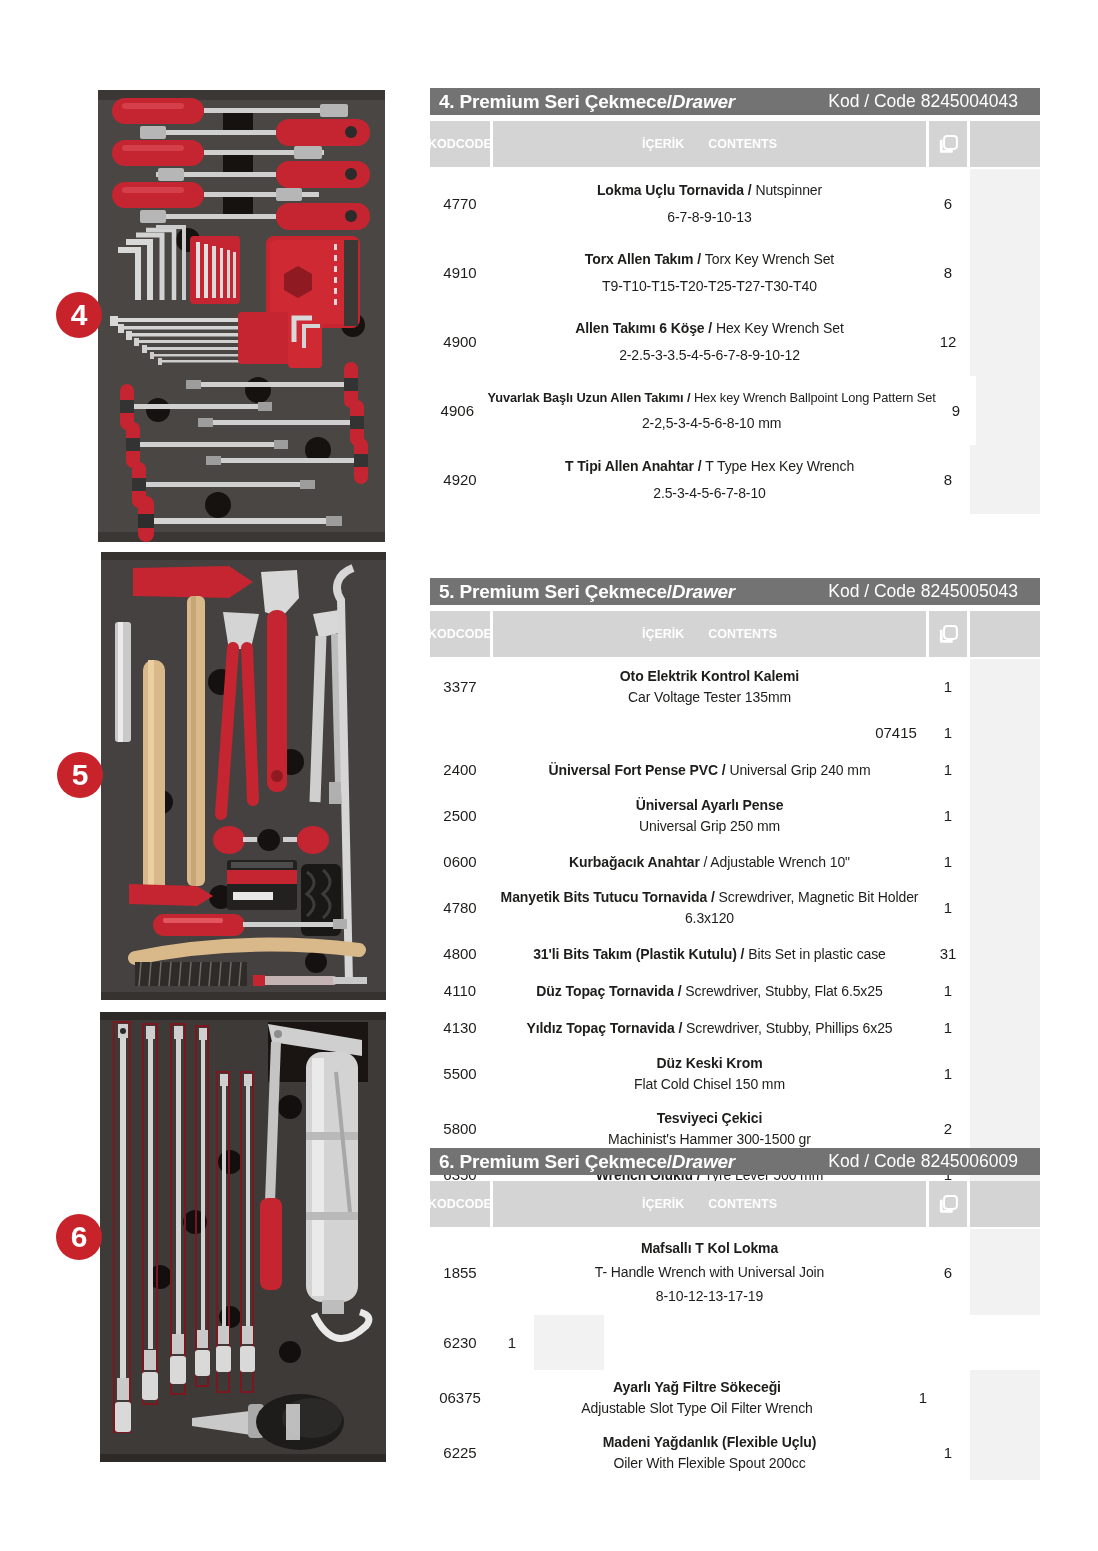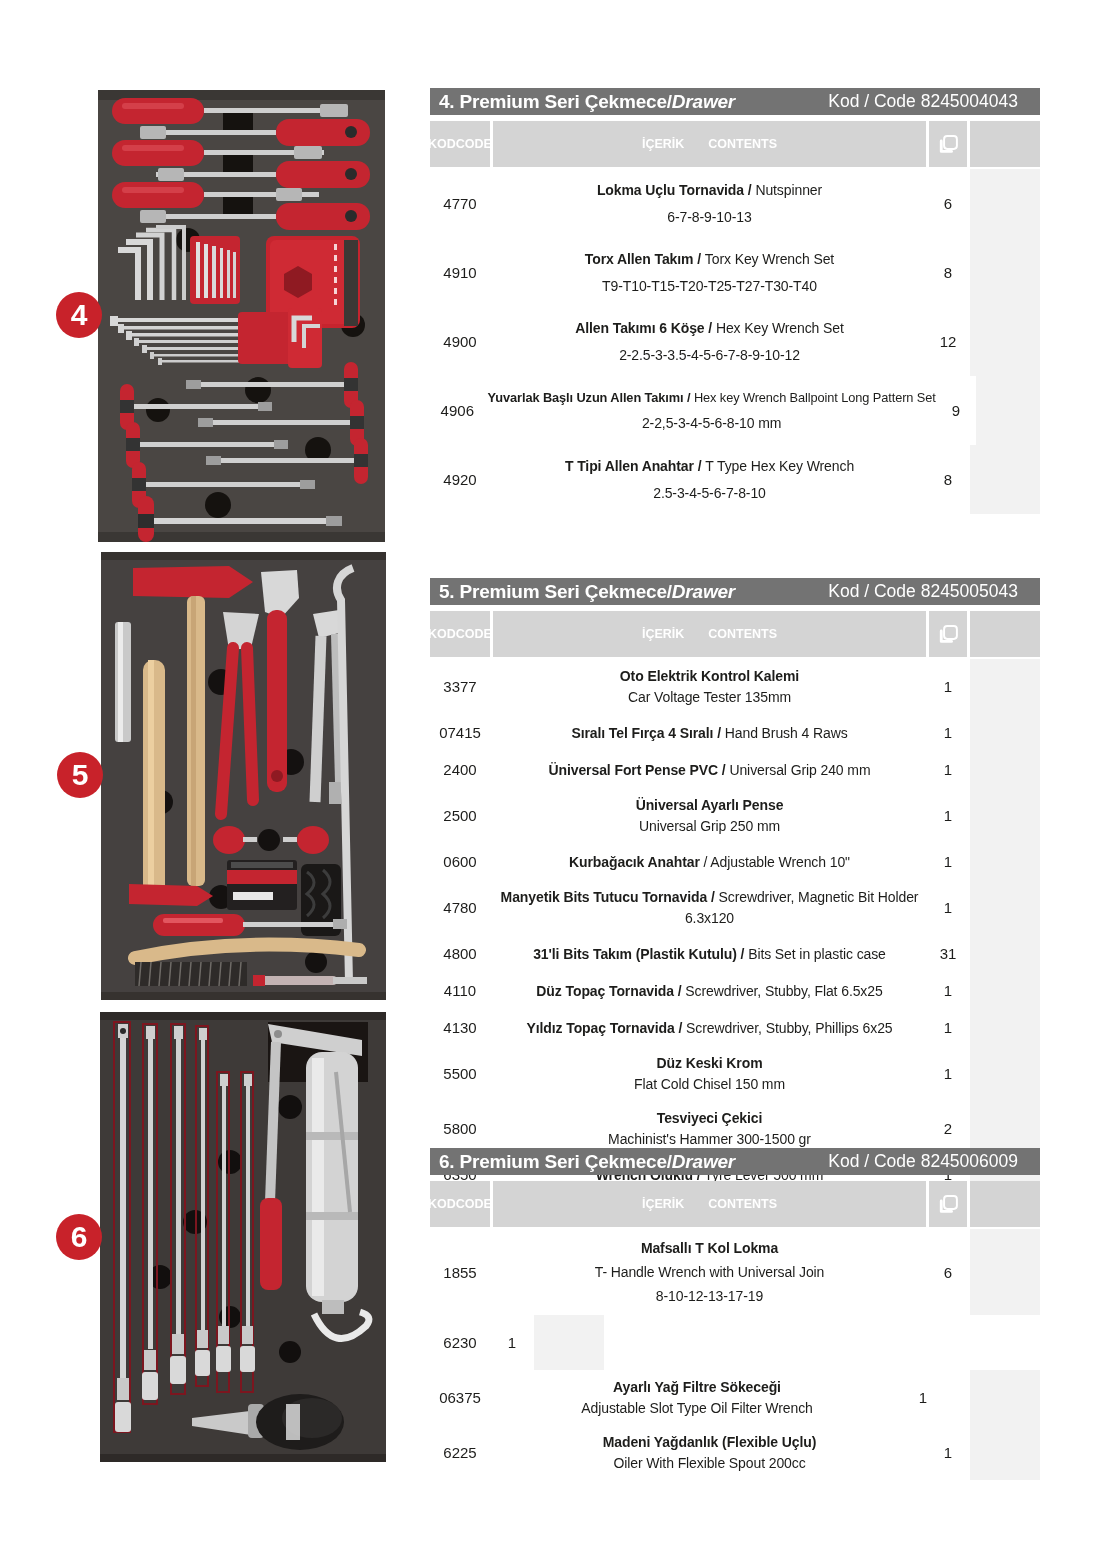--- a/index.html
+++ b/index.html
@@ -479,23 +479,20 @@
           <div class="cell cell-code">3377</div>
           <div class="cell cell-lines">
             <div class="line"><b>Oto Elektrik Kontrol Kalemi</b></div>
             <div class="line"><span>Car Voltage Tester 135mm</span></div>
           </div>
           <div class="cell cell-qty">1</div>
           <div class="cell cell-extra"></div>
         </div>
         <div class="row" style="min-height: 37px; justify-content: flex-end;">
           <div class="cell cell-code">07415</div>
-          <div class="cell cell-lines">
-            <div class="line"><b>Sıralı Tel Fırça 4 Sıralı / </b><span>Hand Brush 4 Raws</span></div>
-          </div>
           <div class="cell cell-qty">1</div>
           <div class="cell cell-extra"></div>
         </div>
         <div class="row" style="min-height: 37px;">
           <div class="cell cell-code">2400</div>
           <div class="cell cell-lines">
             <div class="line"><b>Üniversal Fort Pense PVC / </b><span>Universal Grip 240 mm</span></div>
           </div>
           <div class="cell cell-qty">1</div>
           <div class="cell cell-extra"></div>

